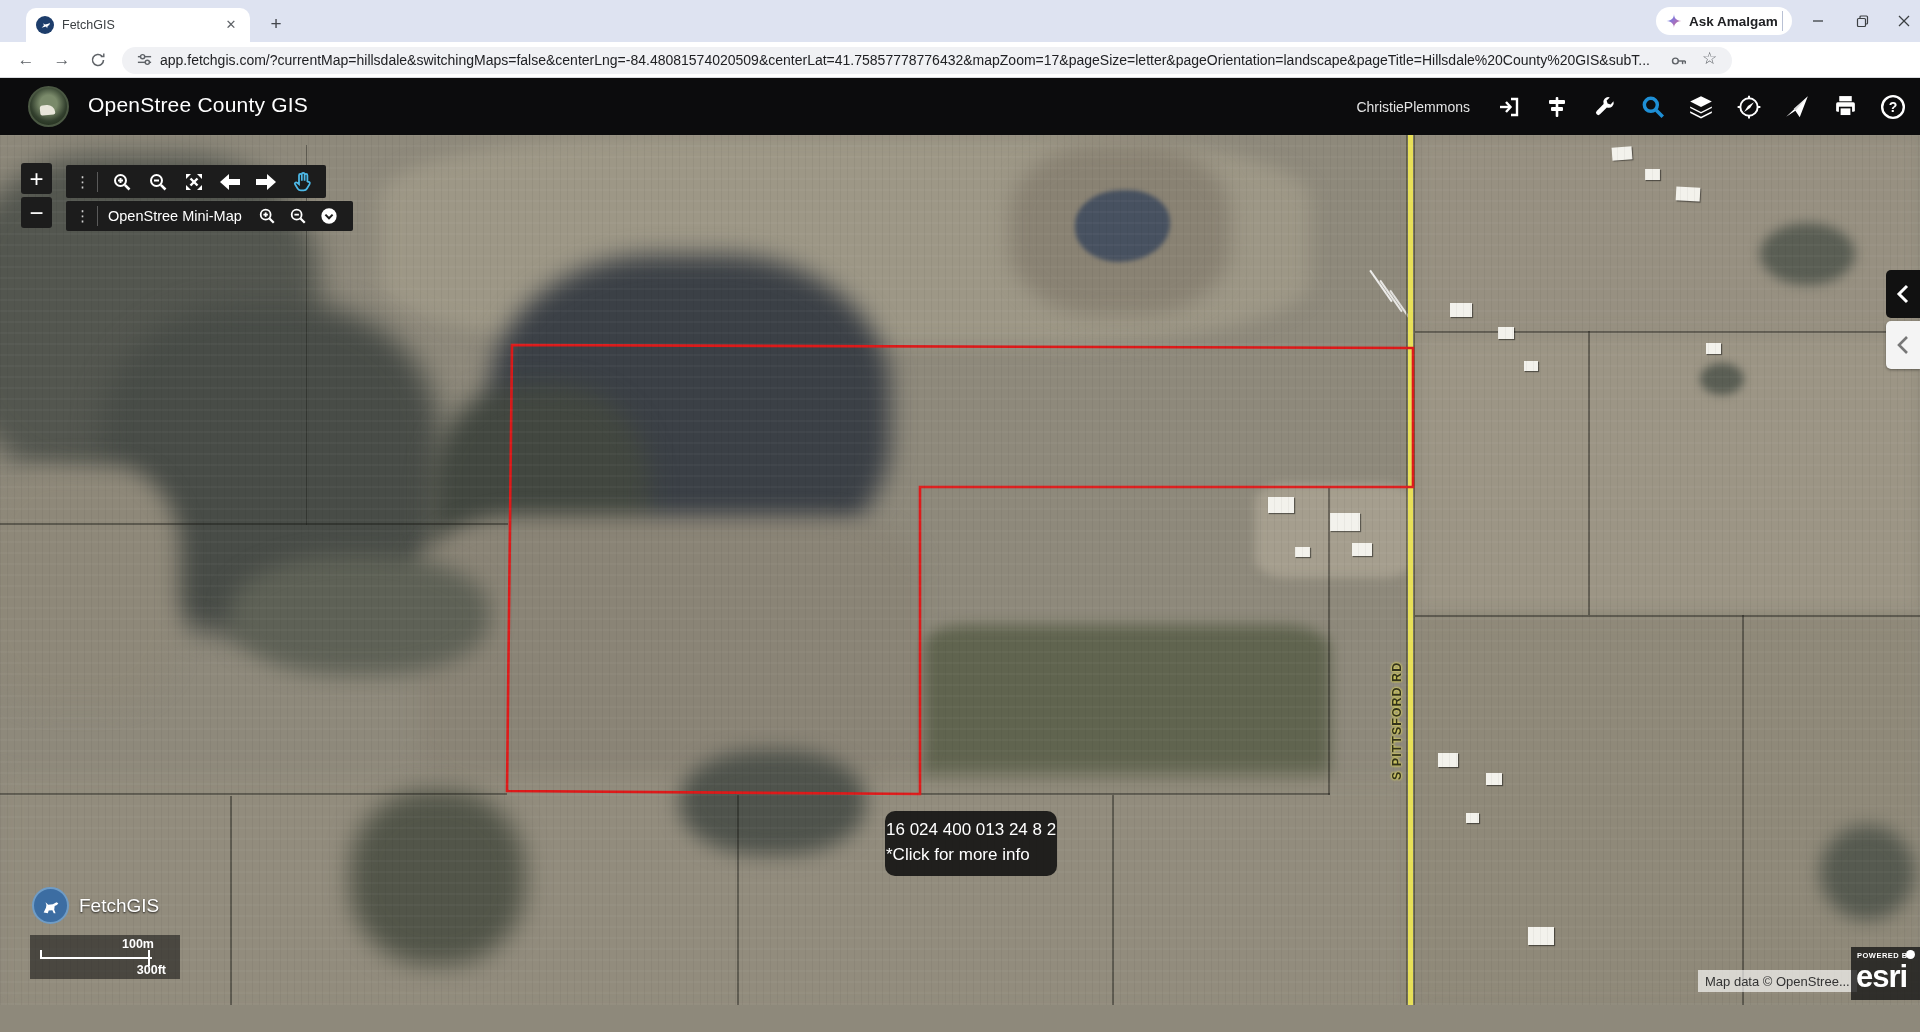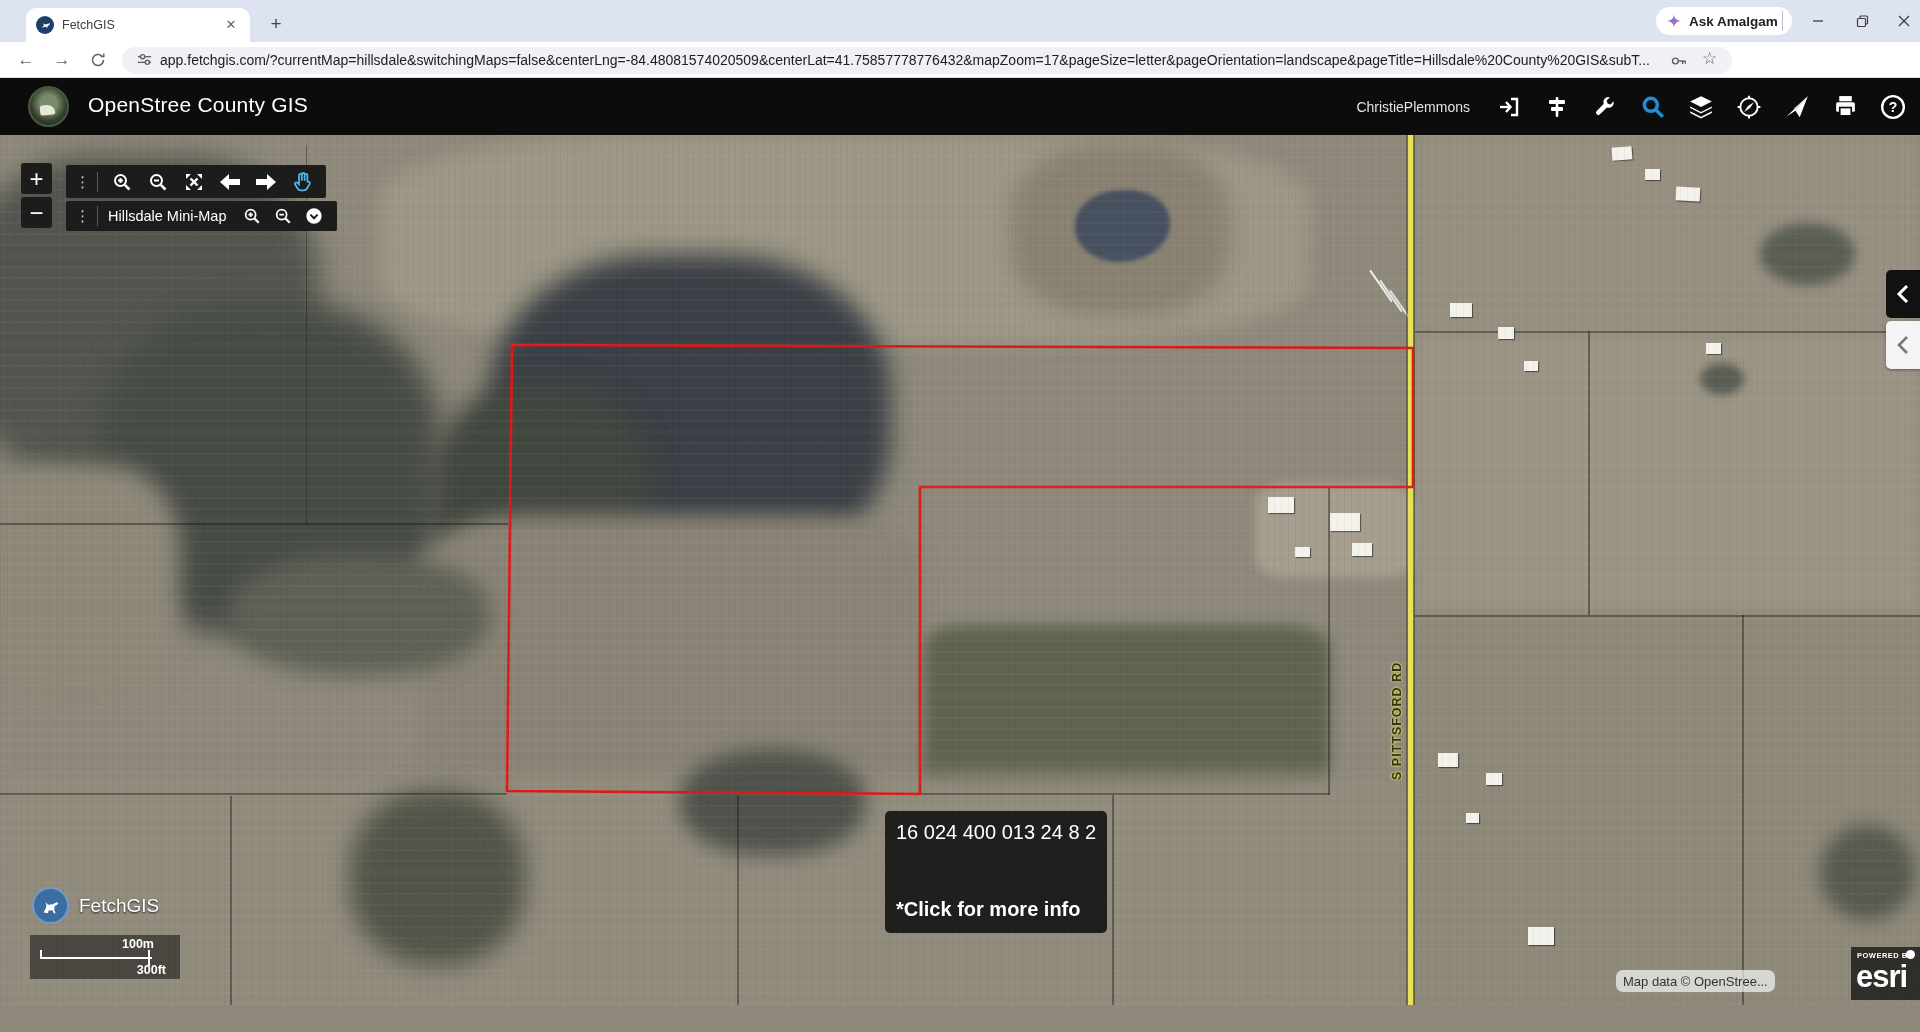--- a/index.html
+++ b/index.html
@@ -63,38 +63,38 @@
   .tbar .kebab { font-size:15px; color:#cfcfcf; padding:0 7px 0 9px; letter-spacing:0; }
   .tbar .tdiv { width:1px; height:20px; background:#5a5a5a; margin-right:6px; }
   .titem { width:36px; height:33px; display:flex; align-items:center; justify-content:center; }
   .titem2 { width:31px; height:30px; display:flex; align-items:center; justify-content:center; }
   .minimap-label { font-size:14.5px; color:#fff; padding:0 10px 0 4px; white-space:nowrap; }
 
   .collapse-tab { position:absolute; left:1886px; width:34px; height:48px; display:flex; align-items:center; justify-content:center; z-index:6; border-radius:5px 0 0 5px; }
   .ct-dark { top:135px; background:#111; }
   .ct-light { top:186px; background:#f4f4f4; box-shadow:0 1px 3px rgba(0,0,0,.4); }
 
-  .tooltip { position:absolute; left:885px; top:676px; background:rgba(12,12,12,.85); color:#fff; padding:7px 11px 9px;
-    font-size:20px; line-height:1.45; z-index:5; border-radius:5px; white-space:nowrap; }
-  .tooltip .t2 { font-weight:700;margin-top:48px; }
+  .tooltip { position:absolute; left:885px; top:676px; background:rgba(12,12,12,.85); color:#fff; padding:7px 1px 9px;
+    font-size:17px; line-height:1.45; z-index:5; border-radius:10px; white-space:nowrap; }
+  .tooltip .t2 { font-weight:400; }
 
   .brand { position:absolute; left:32px; top:752px; display:flex; align-items:center; gap:10px; z-index:5; }
   .brand-circle { width:37px; height:37px; border-radius:50%; background:#3c6da2; border:2px solid #6f9cc6;
     display:flex; align-items:center; justify-content:center; }
   .brand-name { font-size:19px; color:#fff; text-shadow:0 1px 2px rgba(0,0,0,.8); }
 
   .scalebox { position:absolute; left:30px; top:800px; width:150px; height:44px; background:rgba(15,15,15,.55); z-index:5; }
   .scale-m { position:absolute; right:26px; top:2px; font-size:12.5px; font-weight:700; color:#fff; }
   .scale-ft { position:absolute; right:14px; bottom:2px; font-size:12.5px; font-weight:700; color:#fff; }
   .scale-line { position:absolute; left:10px; top:22px; width:112px; height:2px; background:#fff; }
   .scale-tickL { position:absolute; left:10px; top:15px; width:2px; height:9px; background:#fff; }
   .scale-tickR { position:absolute; left:118px; top:15px; width:2px; height:16px; background:#fff; }
 
-  .attribution { position:absolute; left:1616px; top:835px; height:22px; background:rgba(255,255,255,.65); color:#323232;
-    font-size:13px; display:flex; align-items:center; padding:0 7px; z-index:5; white-space:nowrap;border-radius:7px; }
+  .attribution { position:absolute; left:1698px; top:835px; height:22px; background:rgba(255,255,255,.65); color:#323232;
+    font-size:13px; display:flex; align-items:center; padding:0 7px; z-index:5; white-space:nowrap; }
   .esri-block { position:absolute; left:1851px; top:812px; width:69px; height:53px; background:rgba(20,20,20,.78); z-index:5; }
   .poweredby { position:absolute; left:6px; top:4px; font-size:7.5px; font-weight:700; letter-spacing:.5px; color:#fff; }
   .esri-dot { position:absolute; right:5px; top:3px; width:9px; height:9px; border-radius:50%; background:#fff; }
   .esri-word { position:absolute; left:5px; top:12px; font-size:31px; font-weight:700; color:#fff; letter-spacing:-1px; }
 
   
   .footer { position:absolute; left:0; top:1005px; width:1920px; height:27px; background:#20242a;
     display:flex; align-items:center; justify-content:center; }
   .footer span { font-size:13px; color:#8d939c; }
 </style>
@@ -373,21 +373,21 @@
       <span class="titem">
         <svg width="21" height="21" viewBox="0 0 24 24" fill="none" stroke-width="2" stroke="#4db9e8">
           <path d="M8 12 V5 a1.6 1.6 0 0 1 3.2 0 V11 M11.2 10 V3.6 a1.6 1.6 0 0 1 3.2 0 V11 M14.4 10.5 V5 a1.6 1.6 0 0 1 3.2 0 v7.5 M17.6 13 c2 -1.5 3.5 0 2.5 2 l-3 5 c-.8 1.4 -2 2 -3.6 2 h-3.4 c-1.5 0 -2.7 -.6 -3.5 -1.8 L3.6 15.5 c-1.2 -1.8 .8 -3.4 2.4 -2 L8 15 V12"></path>
         </svg>
       </span>
     </div>
 
     <div class="tbar" style="top:66px;height:30px;padding-right:8px;">
       <span class="kebab">⋮</span>
       <span class="tdiv"></span>
-      <span class="minimap-label">Hillsdale Mini-Map</span>
+      <span class="minimap-label">OpenStree Mini-Map</span>
       <span class="titem2">
         <svg width="18" height="18" viewBox="0 0 20 20" fill="none" stroke="#fff" stroke-width="2">
           <circle cx="8.5" cy="8.5" r="5.5"></circle>
             <line x1="12.8" y1="12.8" x2="17.5" y2="17.5" stroke-width="2.6"></line>
           <line x1="6" y1="8.5" x2="11" y2="8.5"></line>
             <line x1="8.5" y1="6" x2="8.5" y2="11"></line>
         </svg>
       </span>
       <span class="titem2">
         <svg width="18" height="18" viewBox="0 0 20 20" fill="none" stroke="#fff" stroke-width="2">

